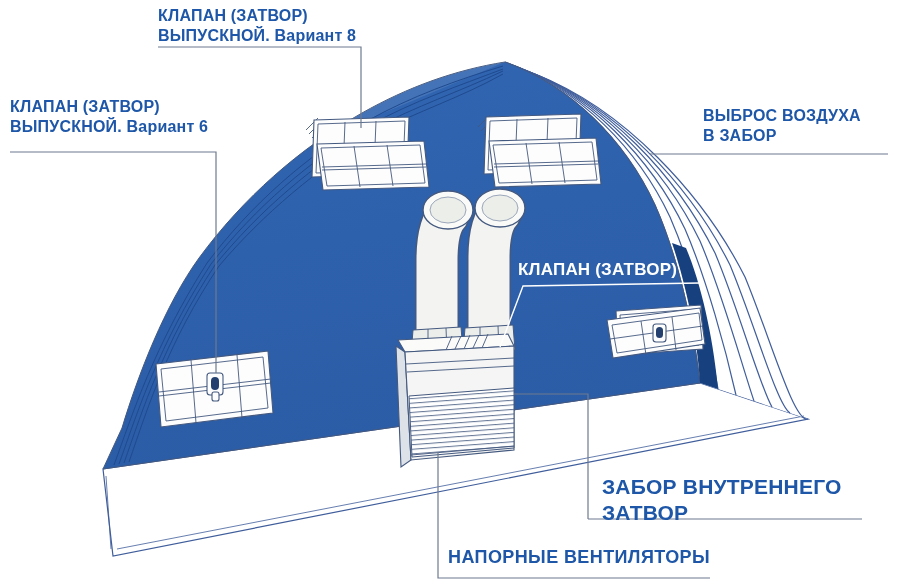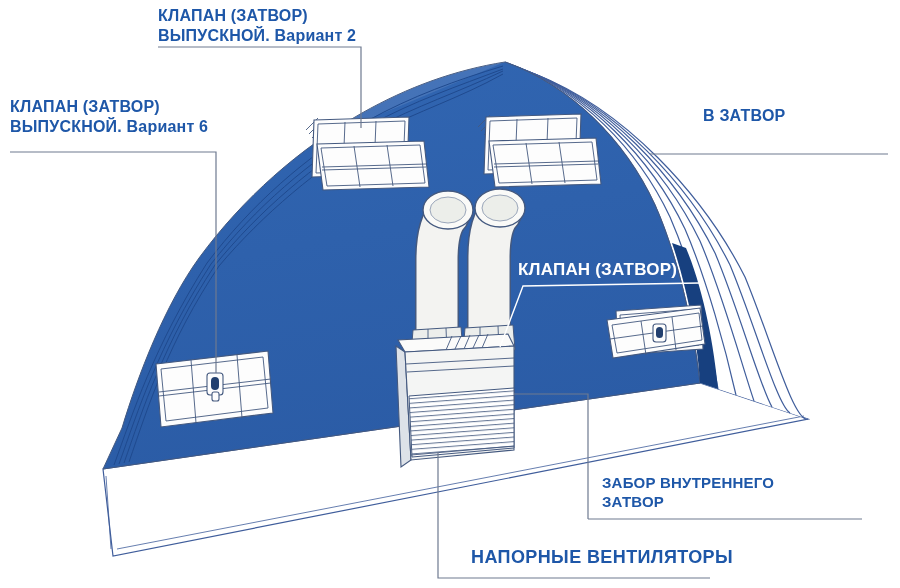--- a/index.html
+++ b/index.html
@@ -2,22 +2,22 @@
 <html style="--c-background: #ffffff; --c-wall_blue: #2b5ca6; --c-wall_blue_light: #3166b2; --c-wall_blue_dark: #17407f; --c-wall_contour: #1f4a8f; --c-label_blue: #1e57a8; --c-label_white: #ffffff; --c-line_gray: #6e7a90; --c-outline_blue: #44597f; --c-drawing_stroke: #3f5d9b;"><head>
 <meta charset="utf-8">
 <style>
   html,body{margin:0;padding:0;background:#fff;}
   .stage{position:relative;width:888px;height:588px;background:var(--c-background,#fff);
          overflow:hidden;font-family:"Liberation Sans",sans-serif;}
   .stage svg{position:absolute;left:0;top:0;}
   .lbl{position:absolute;font-weight:700;font-size:16px;line-height:1.25;
        color:var(--c-label_blue,#1e57a8);letter-spacing:.2px;white-space:nowrap;}
   .lbl.white{color:var(--c-label_white,#fff);font-size:17px;}
-  .lbl.big{font-size:18px;letter-spacing:.4px;margin-left:23px;}
-  .lbl.mid{font-size:15px;}
+  .lbl.big{font-size:18px;letter-spacing:.4px;}
+  .lbl.mid{font-size:21px;}
   
   .gs1{stop-color:var(--c-wall_blue_light,#3064b0);}
   .gs2{stop-color:var(--c-wall_blue,#2b5ca6);}
   .wall{fill:url(#wallGrad);stroke:var(--c-outline_blue,#44597f);stroke-width:1;}
   .contour{fill:none;stroke:var(--c-wall_contour,#1f4a8f);stroke-width:1;}
   .rib{fill:none;stroke:var(--c-drawing_stroke,#3f5d9b);stroke-width:1.2;}
   .shellfill{fill:#ffffff;stroke:none;}
   .floor{fill:#ffffff;stroke:var(--c-drawing_stroke,#3f5d9b);stroke-width:1.2;}
   .thin{fill:none;stroke:var(--c-drawing_stroke,#3f5d9b);stroke-width:.8;}
   .wedge{fill:var(--c-wall_blue_dark,#1a4385);stroke:none;}
@@ -149,30 +149,31 @@
     <path class="leader" d="M10,152 L216,152 L216,373"></path>
     <path class="leader" d="M650,154 L898,154"></path>
     <path class="leaderw" d="M700,283 L523,286 L500,347"></path>
     <path class="leader" d="M514,394 L588,394 L588,519 M588,519 L862,519"></path>
     <path class="leader" d="M438,452 L438,578 L710,578"></path>
   </g>
 </svg>
 
   <div class="lbl" style="left:158px;top:6px;">
     <div>КЛАПАН (ЗАТВОР)</div>
-    <div>ВЫПУСКНОЙ. Вариант 2</div>
+    <div>ВЫПУСКНОЙ. Вариант 8</div>
   </div>
 
   <div class="lbl" style="left:10px;top:97px;">
     <div>КЛАПАН (ЗАТВОР)</div>
     <div>ВЫПУСКНОЙ. Вариант 6</div>
   </div>
 
   <div class="lbl" style="left:703px;top:106px;">
-    <div>В ЗАТВОР</div>
+    <div>ВЫБРОС ВОЗДУХА</div>
+    <div>В ЗАБОР</div>
   </div>
 
   <div class="lbl white" style="left:518px;top:259px;">
     <div>КЛАПАН (ЗАТВОР)</div>
   </div>
 
   <div class="lbl mid" style="left:602px;top:474px;">
     <div>ЗАБОР ВНУТРЕННЕГО</div>
     <div>ЗАТВОР</div>
   </div>

